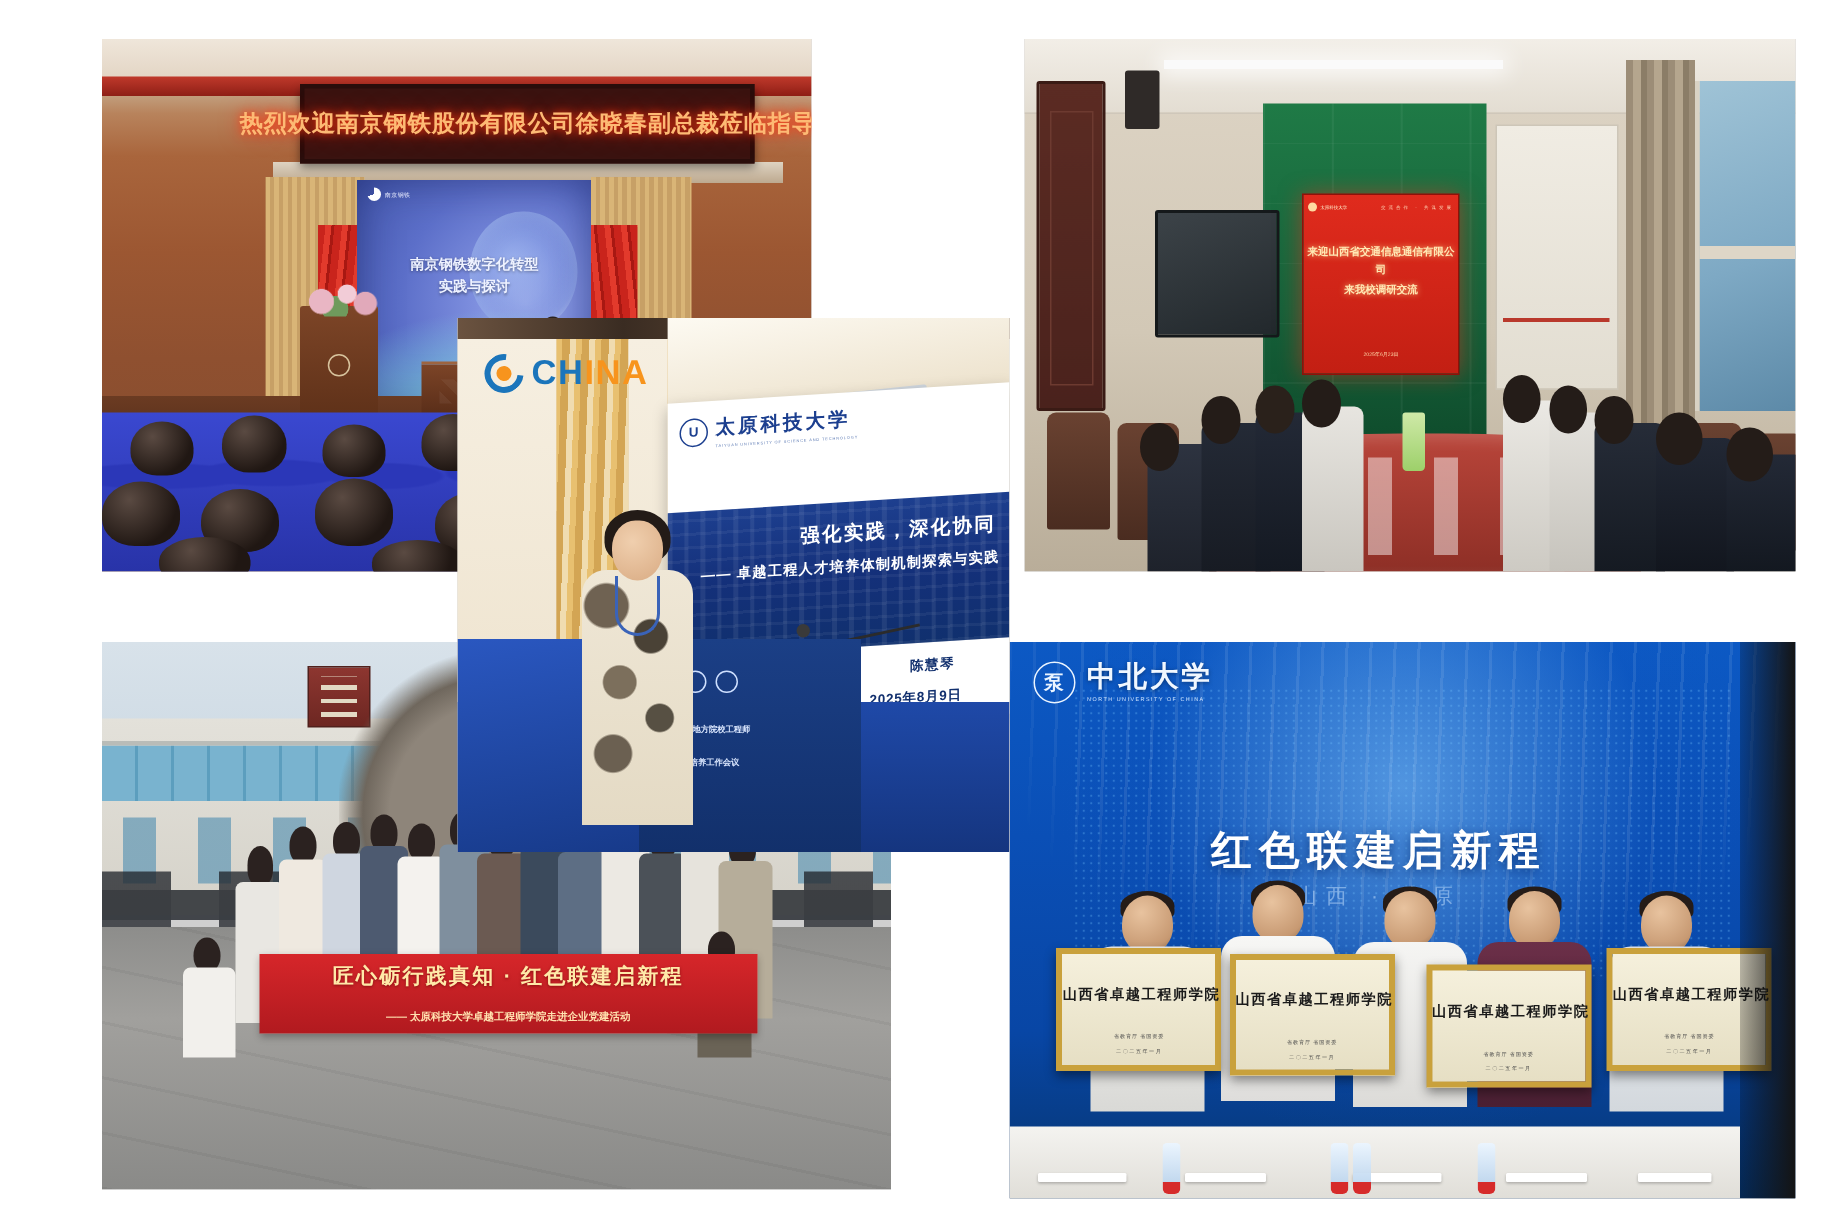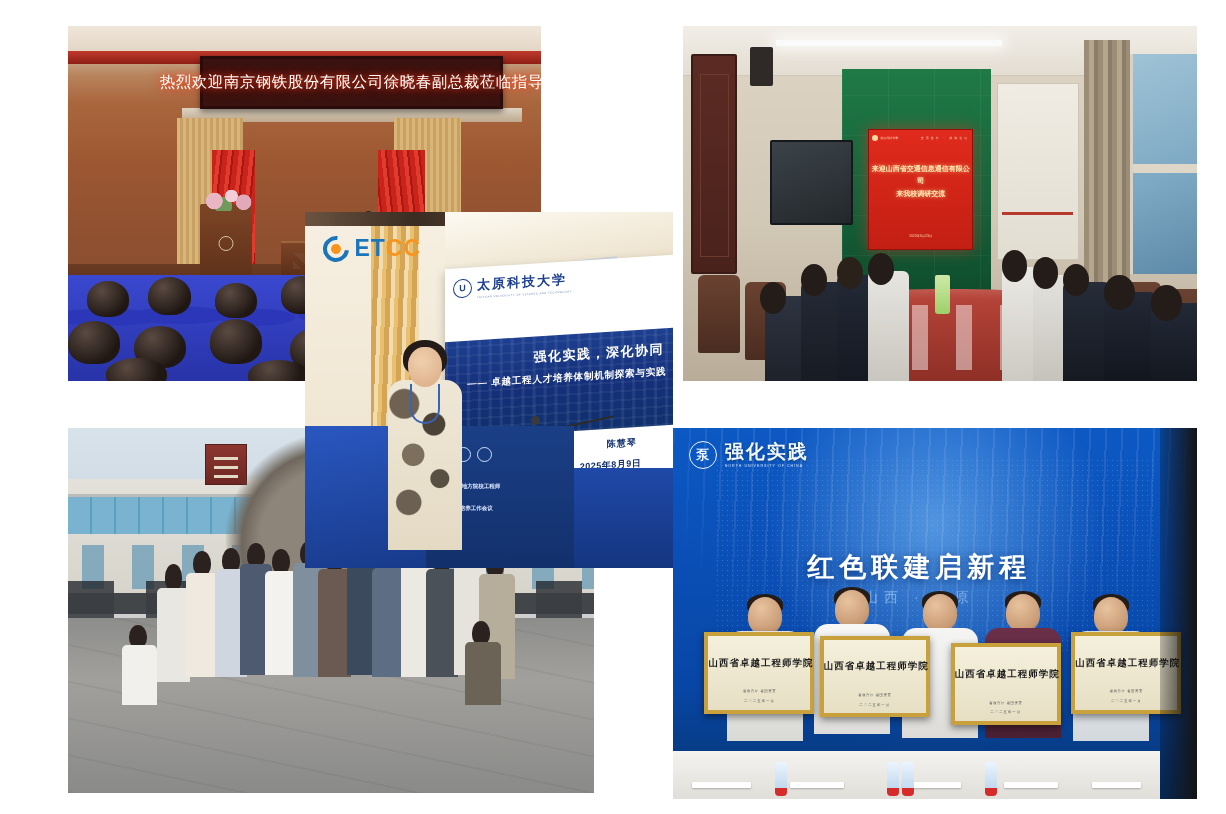--- a/index.html
+++ b/index.html
@@ -14,21 +14,21 @@
   #p-auditorium { left:68px; top:26px; width:473px; height:355px; }
   .aud-bg { position:absolute; inset:0; background:
       linear-gradient(180deg,#d8c9b4 0%,#c9b296 8%,#b8835c 14%,#a9653c 22%,#9c5732 40%,#8f5030 60%,#7e4a2c 100%); }
   .aud-ceiling { position:absolute; left:0; top:0; width:100%; height:8%;
       background:linear-gradient(180deg,#efe6da,#e2d4c3); }
   .aud-redstrip { position:absolute; left:0; top:7%; width:100%; height:3.6%;
       background:linear-gradient(180deg,#c0392b,#8e1f16); }
   .aud-ledframe { position:absolute; left:28%; top:8.5%; width:64%; height:15%;
       background:#3a1310; border:3px solid #2a0d0b; box-shadow:0 3px 6px rgba(0,0,0,.45);}
   .aud-ledtext { position:absolute; inset:0; display:flex; align-items:center; justify-content:center;
-      color:#ffffff; font-size:15.5px; font-weight:400; letter-spacing:.5px; white-space:nowrap;
+      color:#fdba74; font-size:15.5px; font-weight:700; letter-spacing:.5px; white-space:nowrap;
       text-shadow:0 0 6px rgba(255,60,20,.95),0 0 14px rgba(255,30,0,.6); }
   .aud-valance { position:absolute; left:24%; top:23%; width:72%; height:4%;
       background:linear-gradient(180deg,#ded3c2,#bda98f); }
   .aud-woodL { position:absolute; left:23%; top:26%; width:14%; height:48%;
       background:repeating-linear-gradient(90deg,#d9b577 0 3px,#c7a066 3px 6px); }
   .aud-woodR { position:absolute; left:69%; top:26%; width:14%; height:48%;
       background:repeating-linear-gradient(90deg,#d9b577 0 3px,#c7a066 3px 6px); }
   .aud-screen { position:absolute; left:36%; top:26.5%; width:33%; height:42%;
       background:radial-gradient(circle at 72% 55%,#9aa8e8 0%,#7d8ede 25%,#5c6fc9 60%,#4458ae 100%);
       box-shadow:inset 0 0 28px rgba(20,30,90,.5); }
@@ -325,20 +325,36 @@
     <div class="aud-ceiling"></div>
     <div class="aud-redstrip"></div>
 
     <div class="aud-valance"></div>
     <div class="aud-woodL"></div>
     <div class="aud-woodR"></div>
 
     <div class="aud-flagsL"></div>
     <div class="aud-flagsR"></div>
 
+    <div class="aud-screen">
+      <div class="globe"></div>
+      <div class="swirl"></div>
+      <div class="aud-sl-logo">
+        <i></i>
+        <b>南京钢铁</b>
+      </div>
+      <div class="aud-sl-title">
+        <div>南京钢铁数字化转型</div>
+        <div>实践与探讨</div>
+      </div>
+      <div class="aud-sl-sub">
+        <div>徐晓春</div>
+        <div>2025.5</div>
+      </div>
+    </div>
 
     <div class="aud-ledframe">
       <div class="aud-ledtext">热烈欢迎南京钢铁股份有限公司徐晓春副总裁莅临指导</div>
     </div>
 
     <div class="aud-stage"></div>
     <div class="aud-desk"></div>
     <div class="aud-speaker">
       <div class="h"></div>
       <div class="b"></div>
@@ -461,31 +477,35 @@
       <i class="hd" style="left:85%;top:3%;width:5%;height:15%"></i>
       <i class="bd" style="left:83%;top:16%;width:9%;height:66%;background:#e6e3dc"></i>
       <i class="hd" style="left:92%;top:9%;width:5%;height:15%"></i>
       <i class="bd" style="left:90%;top:22%;width:10%;height:62%;background:#b6ad9a"></i>
       <i class="hd" style="left:-8%;top:52%;width:5%;height:14%"></i>
       <i class="bd" style="left:-10%;top:64%;width:10%;height:36%;background:#f2f0ec"></i>
       <i class="hd" style="left:88%;top:50%;width:5%;height:14%"></i>
       <i class="bd" style="left:86%;top:62%;width:10%;height:38%;background:#6a6356"></i>
     </div>
 
+    <div class="grp-banner">
+      <div class="t1">匠心砺行践真知 · 红色联建启新程</div>
+      <div class="t2">—— 太原科技大学卓越工程师学院走进企业党建活动</div>
+    </div>
   </div>
 
   <div class="photo" id="p-stage">
     <div class="stg-bg"></div>
     <div class="stg-rays"></div>
     <div class="stg-dots"></div>
 
     <div class="stg-logo">
       <div class="seal">泵</div>
       <div>
-        <div class="nm">强化实践</div>
+        <div class="nm">中北大学</div>
         <span class="en">NORTH UNIVERSITY OF CHINA</span>
       </div>
     </div>
 
     <div class="stg-title2">红色联建启新程</div>
     <div class="stg-sub">山西 · 太原</div>
 
     <div class="stg-row">
       <div class="pers" style="left:11%;top:12%;width:76px;height:150px">
         <div class="hair"></div>
@@ -556,21 +576,21 @@
     <div class="sp-col" style="left:18%;width:13%"></div>
     <div class="sp-wallpanel" style="left:31%;width:7%"></div>
     <div class="sp-col" style="left:84%;width:9%"></div>
 
     <div class="sp-ceiling">
       <div class="strip"></div>
     </div>
 
     <div class="sp-etcc">
       <div class="mark"></div>
-      <div class="wd">ETCC</div>
+      <div class="wd">CHINA</div>
     </div>
 
     <div class="sp-screen">
       <div class="band"></div>
       <div class="sp-uni">
         <div class="seal">U</div>
         <div>
           <div class="nm">太原科技大学</div>
           <span class="en">TAIYUAN UNIVERSITY OF SCIENCE AND TECHNOLOGY</span>
         </div>

